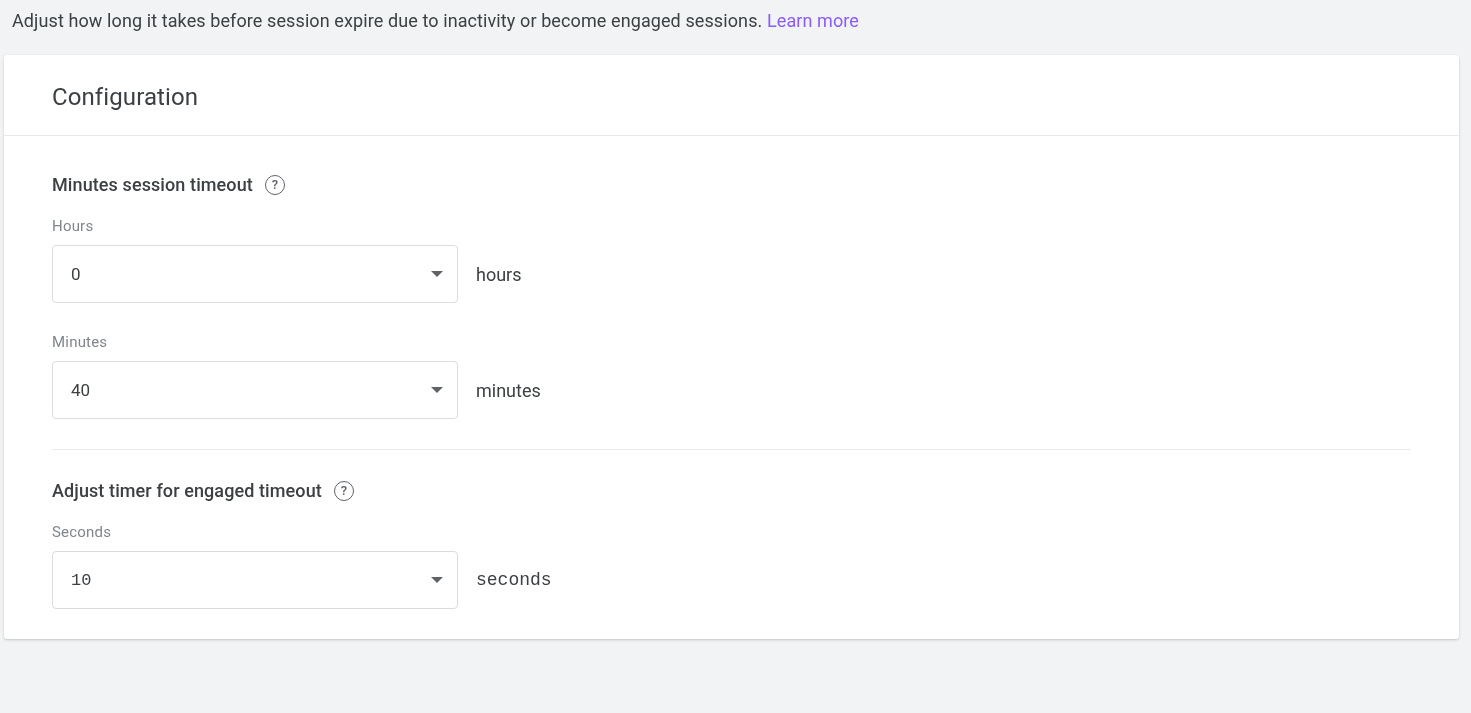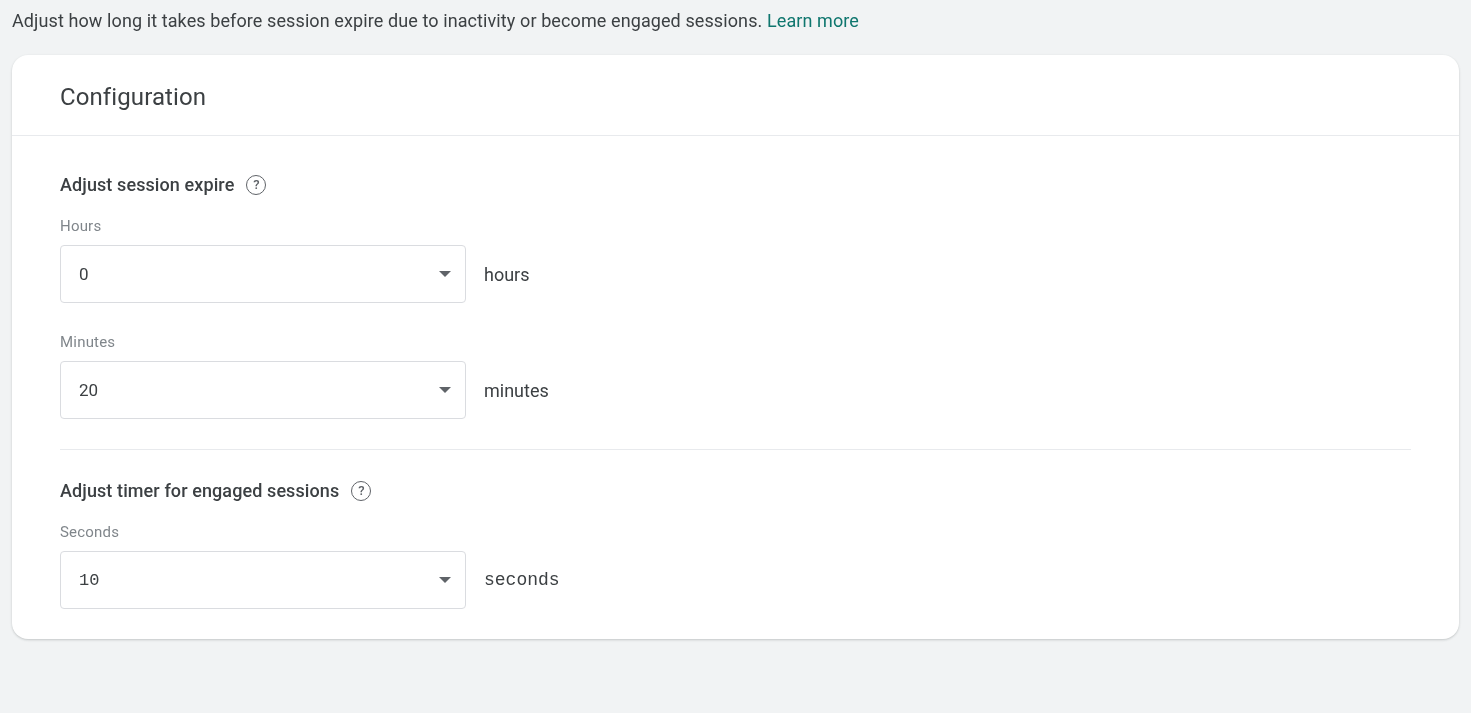--- a/index.html
+++ b/index.html
@@ -14,27 +14,27 @@
       font-size: 14px;
       width: 1471px;
     }
     .header-desc {
       padding: 10px 12px 24px 12px;
       font-size: 18px;
       color: #3c4043;
       letter-spacing: 0.1px;
     }
     .header-desc a {
-      color: #0f766e;
+      color: #8b5cf6;
       text-decoration: none;
     }
     .card {
       background: #fff;
-      margin: 0 12px 12px 12px;
-      border-radius: 16px;
+      margin: 0 12px 12px 4px;
+      border-radius: 3px;
       box-shadow: 0 1px 2px rgba(60,64,67,0.15), 0 1px 3px rgba(60,64,67,0.1);
     }
     .card-header {
       padding: 28px 38px 24px 48px;
       border-bottom: 1px solid #e8eaed;
     }
     .card-title {
       font-size: 24px;
       font-weight: 400;
       color: #3c4043;
@@ -127,48 +127,48 @@
 </div>
 
 <div class="card">
   <div class="card-header">
     <div class="card-title">Configuration</div>
   </div>
   <div class="card-body">
 
     <div class="section">
       <div class="section-heading">
-        <span class="section-heading-text">Adjust session expire</span>
+        <span class="section-heading-text">Minutes session timeout</span>
         <span class="help-icon"></span>
       </div>
 
       <div class="field-label">Hours</div>
       <div class="field-row">
         <div class="select-box">
           <span class="select-value">0</span>
           <span class="chevron-down"></span>
         </div>
         <span class="field-suffix">hours</span>
       </div>
 
       <div class="field-label">Minutes</div>
       <div class="field-row">
         <div class="select-box">
-          <span class="select-value">20</span>
+          <span class="select-value">40</span>
           <span class="chevron-down"></span>
         </div>
         <span class="field-suffix">minutes</span>
       </div>
     </div>
 
     <hr class="divider">
 
     <div class="section">
       <div class="section-heading">
-        <span class="section-heading-text">Adjust timer for engaged sessions</span>
+        <span class="section-heading-text">Adjust timer for engaged timeout</span>
         <span class="help-icon"></span>
       </div>
 
       <div class="field-label">Seconds</div>
       <div class="field-row" style="margin-bottom:0;font-family:Liberation Mono, monospace;">
         <div class="select-box">
           <span class="select-value">10</span>
           <span class="chevron-down"></span>
         </div>
         <span class="field-suffix">seconds</span>

